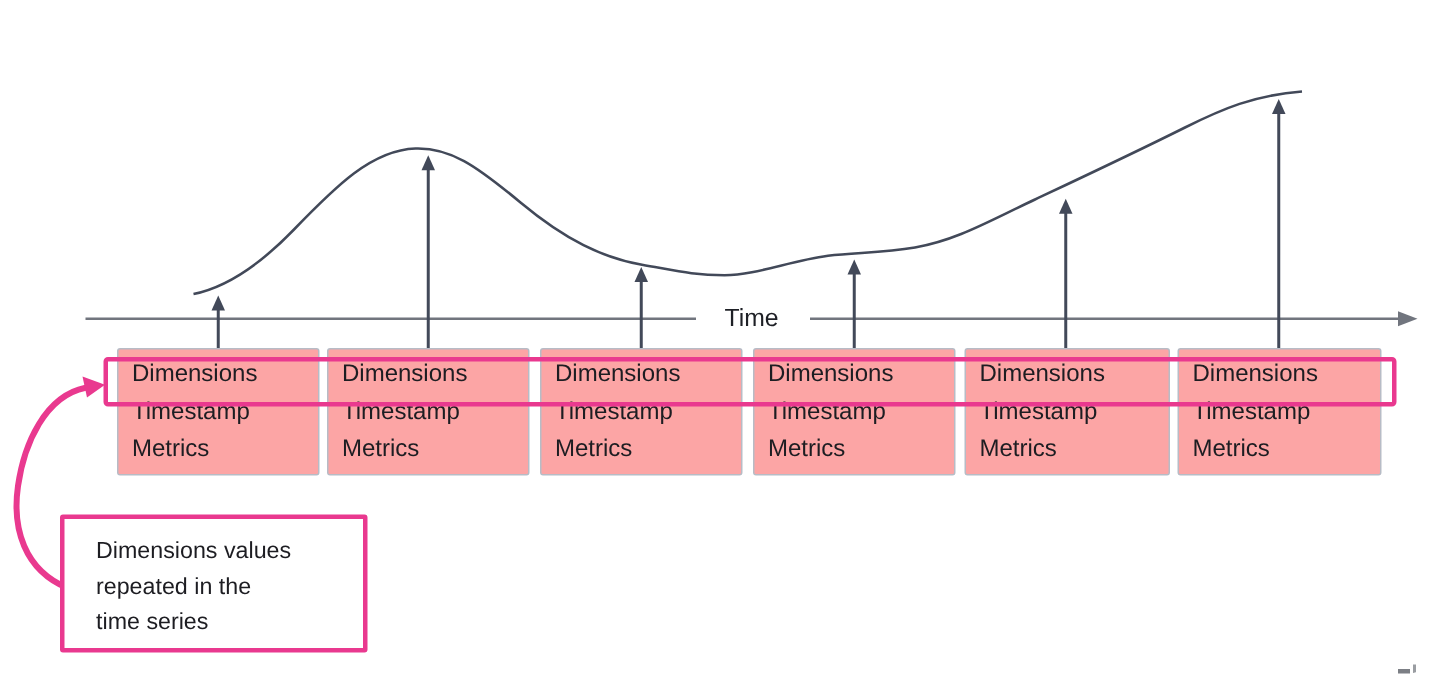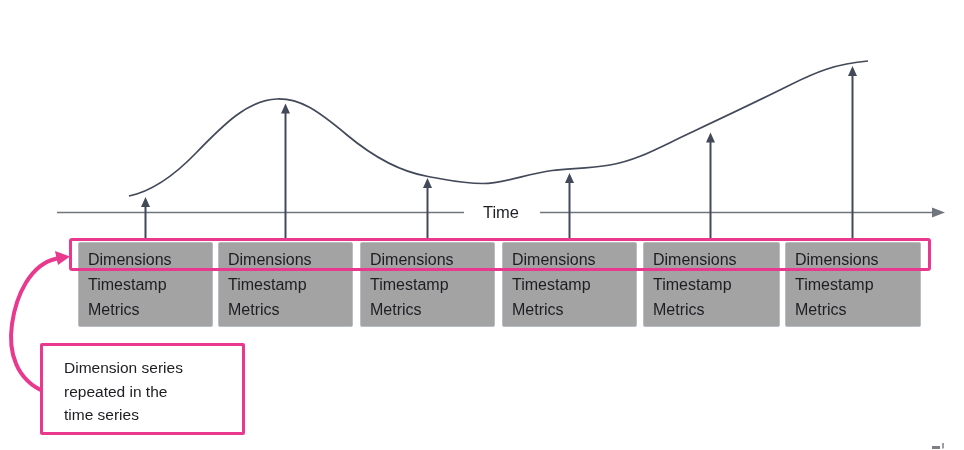--- a/index.html
+++ b/index.html
@@ -24,23 +24,23 @@
   .v-arrow-head { fill: var(--line-dark, #424959); }
 
   .time-label {
     position: absolute; left: 462px; top: 203px; width: 78px;
     text-align: center; font-size: 16.5px; line-height: 18px;
     color: #1e2026; background: transparent;
   }
 
   
   .record-card {
-    position: absolute; top: 242px; height: 85px; width: 135px;
+    position: absolute; top: 232px; height: 85px; width: 135px;
     box-sizing: border-box;
-    background: #a3a3a3;
+    background: #fca5a5;
     border: 1.5px solid var(--box-border, #b7bcc6);
     border-radius: 2px;
     padding: 4px 0 0 9px;
     font-size: 16px; line-height: 25px;
   }
   .card-line { white-space: nowrap; }
 
   
   .pink-band {
     position: absolute; left: 69px; top: 238px; width: 862px; height: 33px;
@@ -156,21 +156,21 @@
   </div>
 
   <div class="pink-band"></div>
 
   <svg class="callout-arrow-svg" width="120" height="170" viewBox="0 0 120 170">
     <path class="callout-arrow-path" d="M 45 152 C 16 140, 8 112, 12 84 C 16 56, 30 24, 57 18.5"></path>
     <polygon class="callout-arrow-tip" points="55,11 70,16.5 58,25"></polygon>
   </svg>
 
   <div class="callout">
-    <div class="callout-text">Dimension series repeated in the time series</div>
+    <div class="callout-text">Dimensions values repeated in the time series</div>
   </div>
 
   <div class="edge-artifact">
     <div class="dash"></div>
     <div class="tick"></div>
   </div>
 
 </div>
 
 </body></html>

